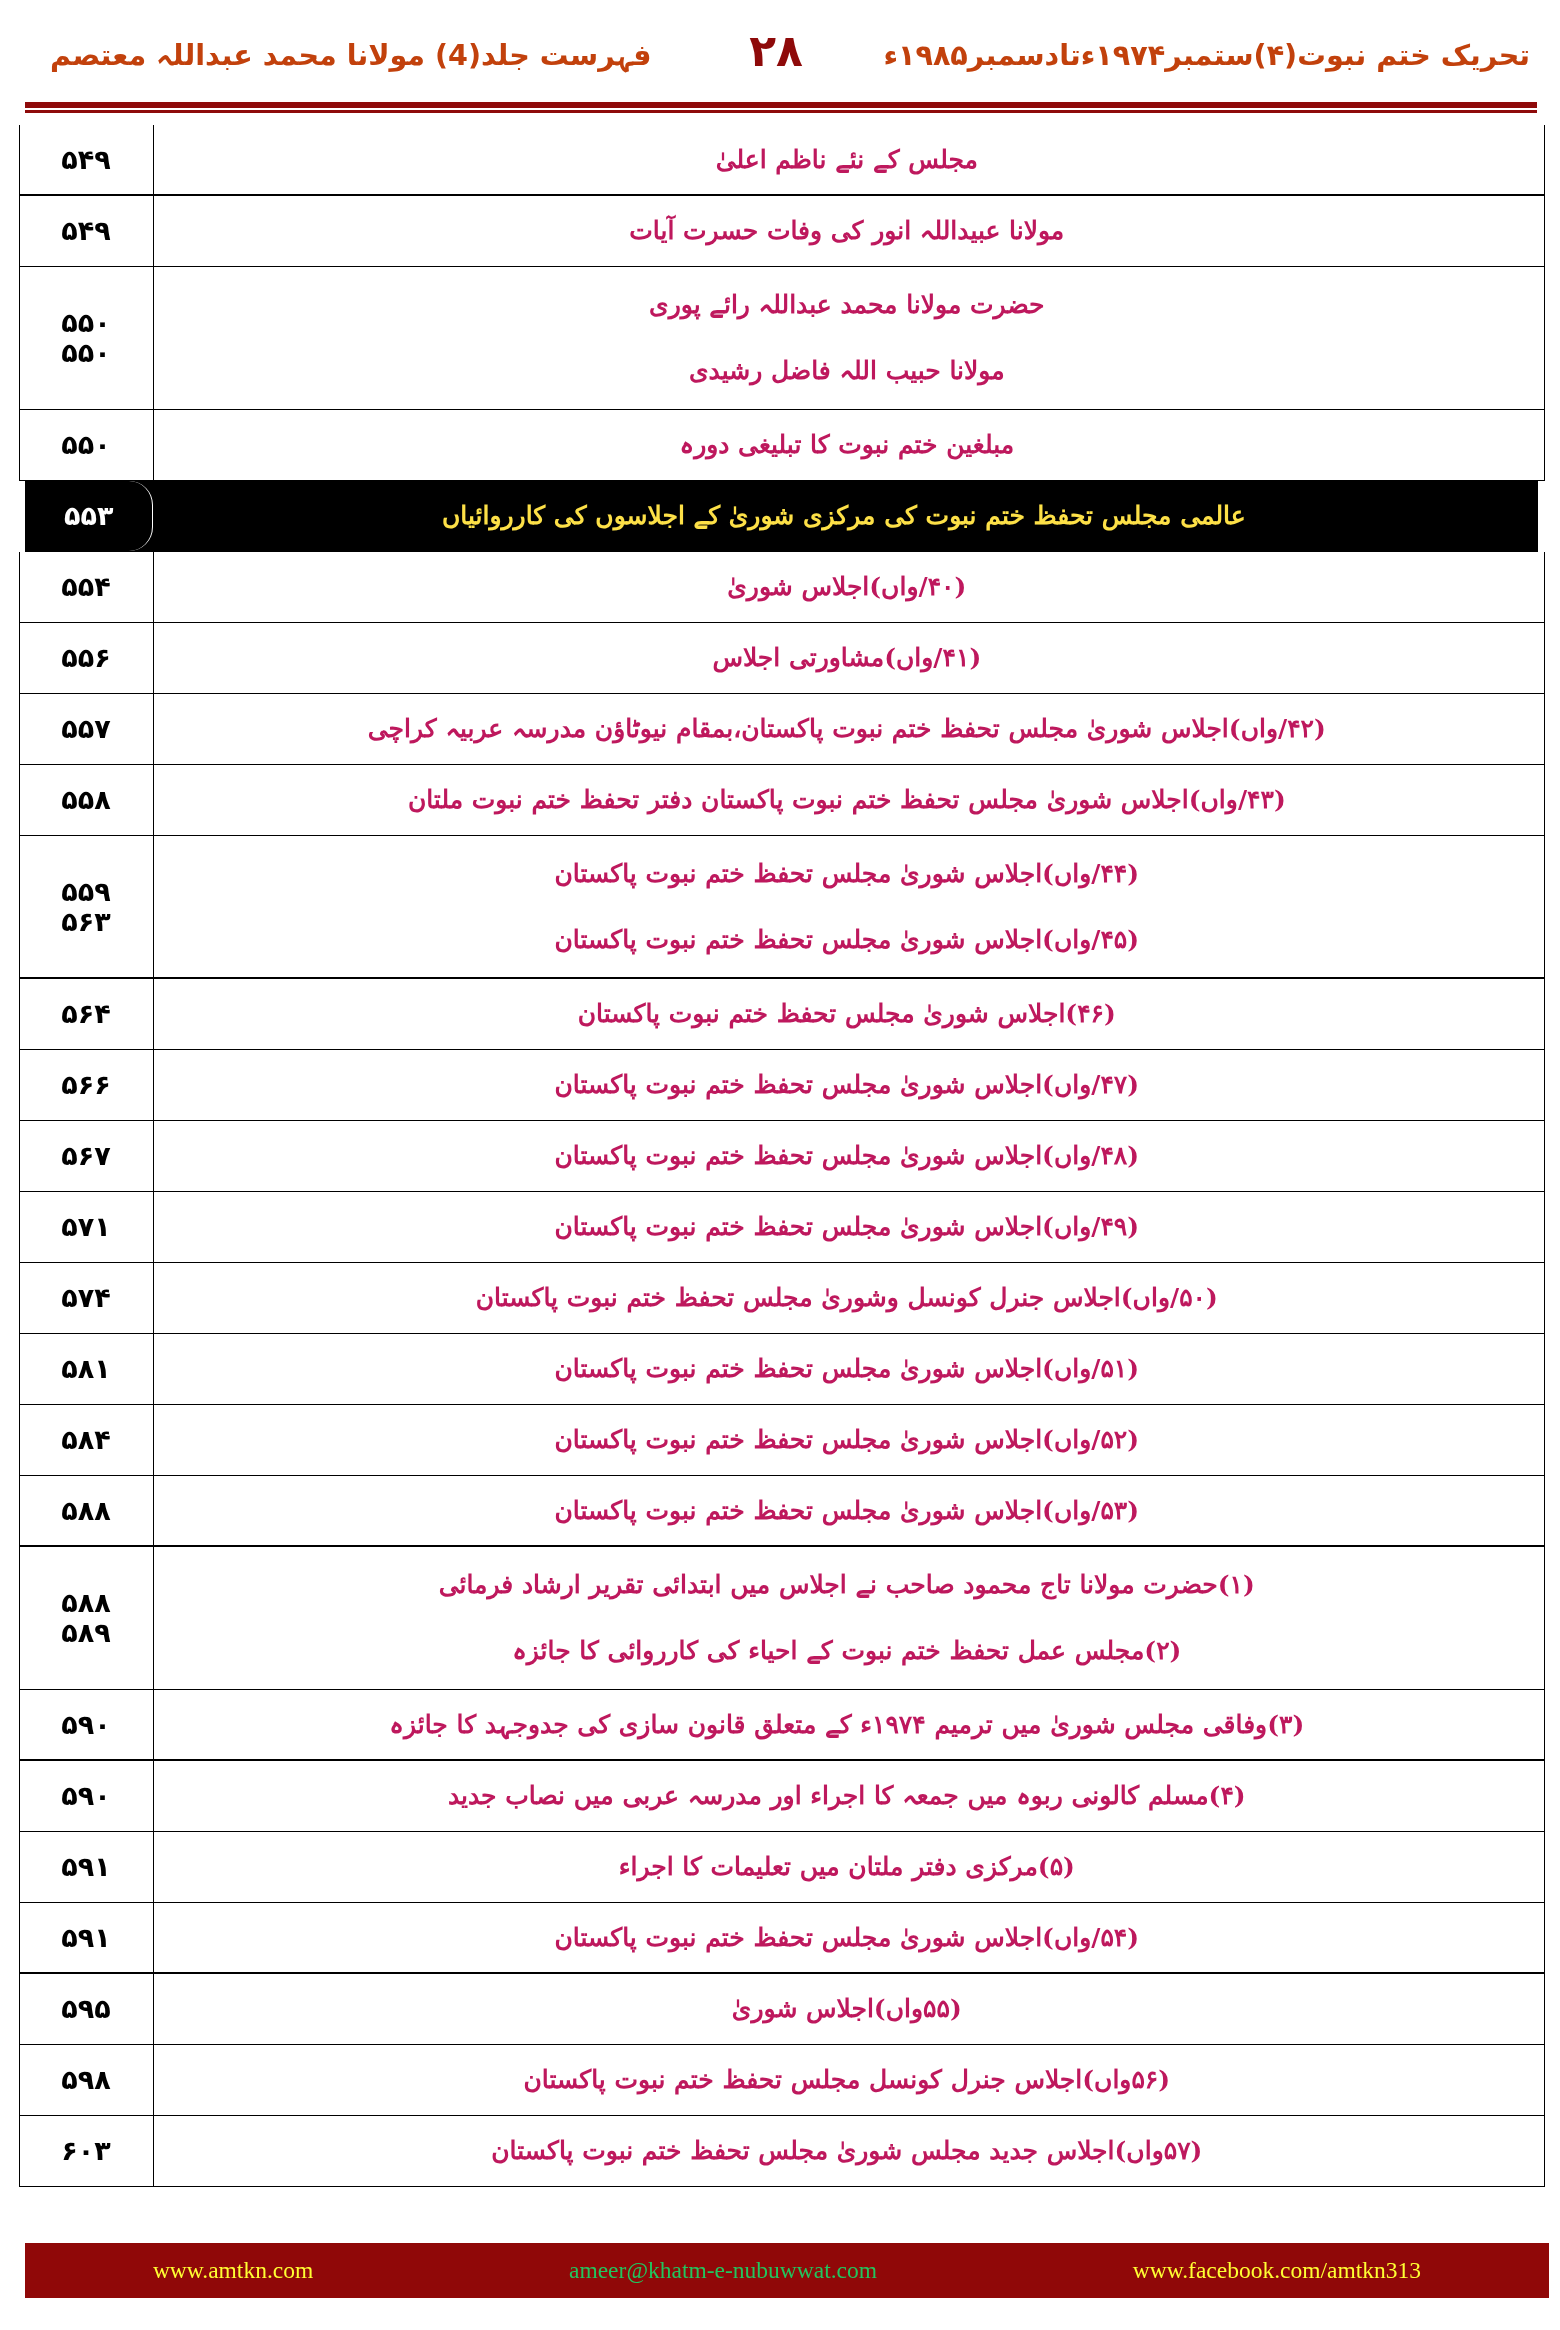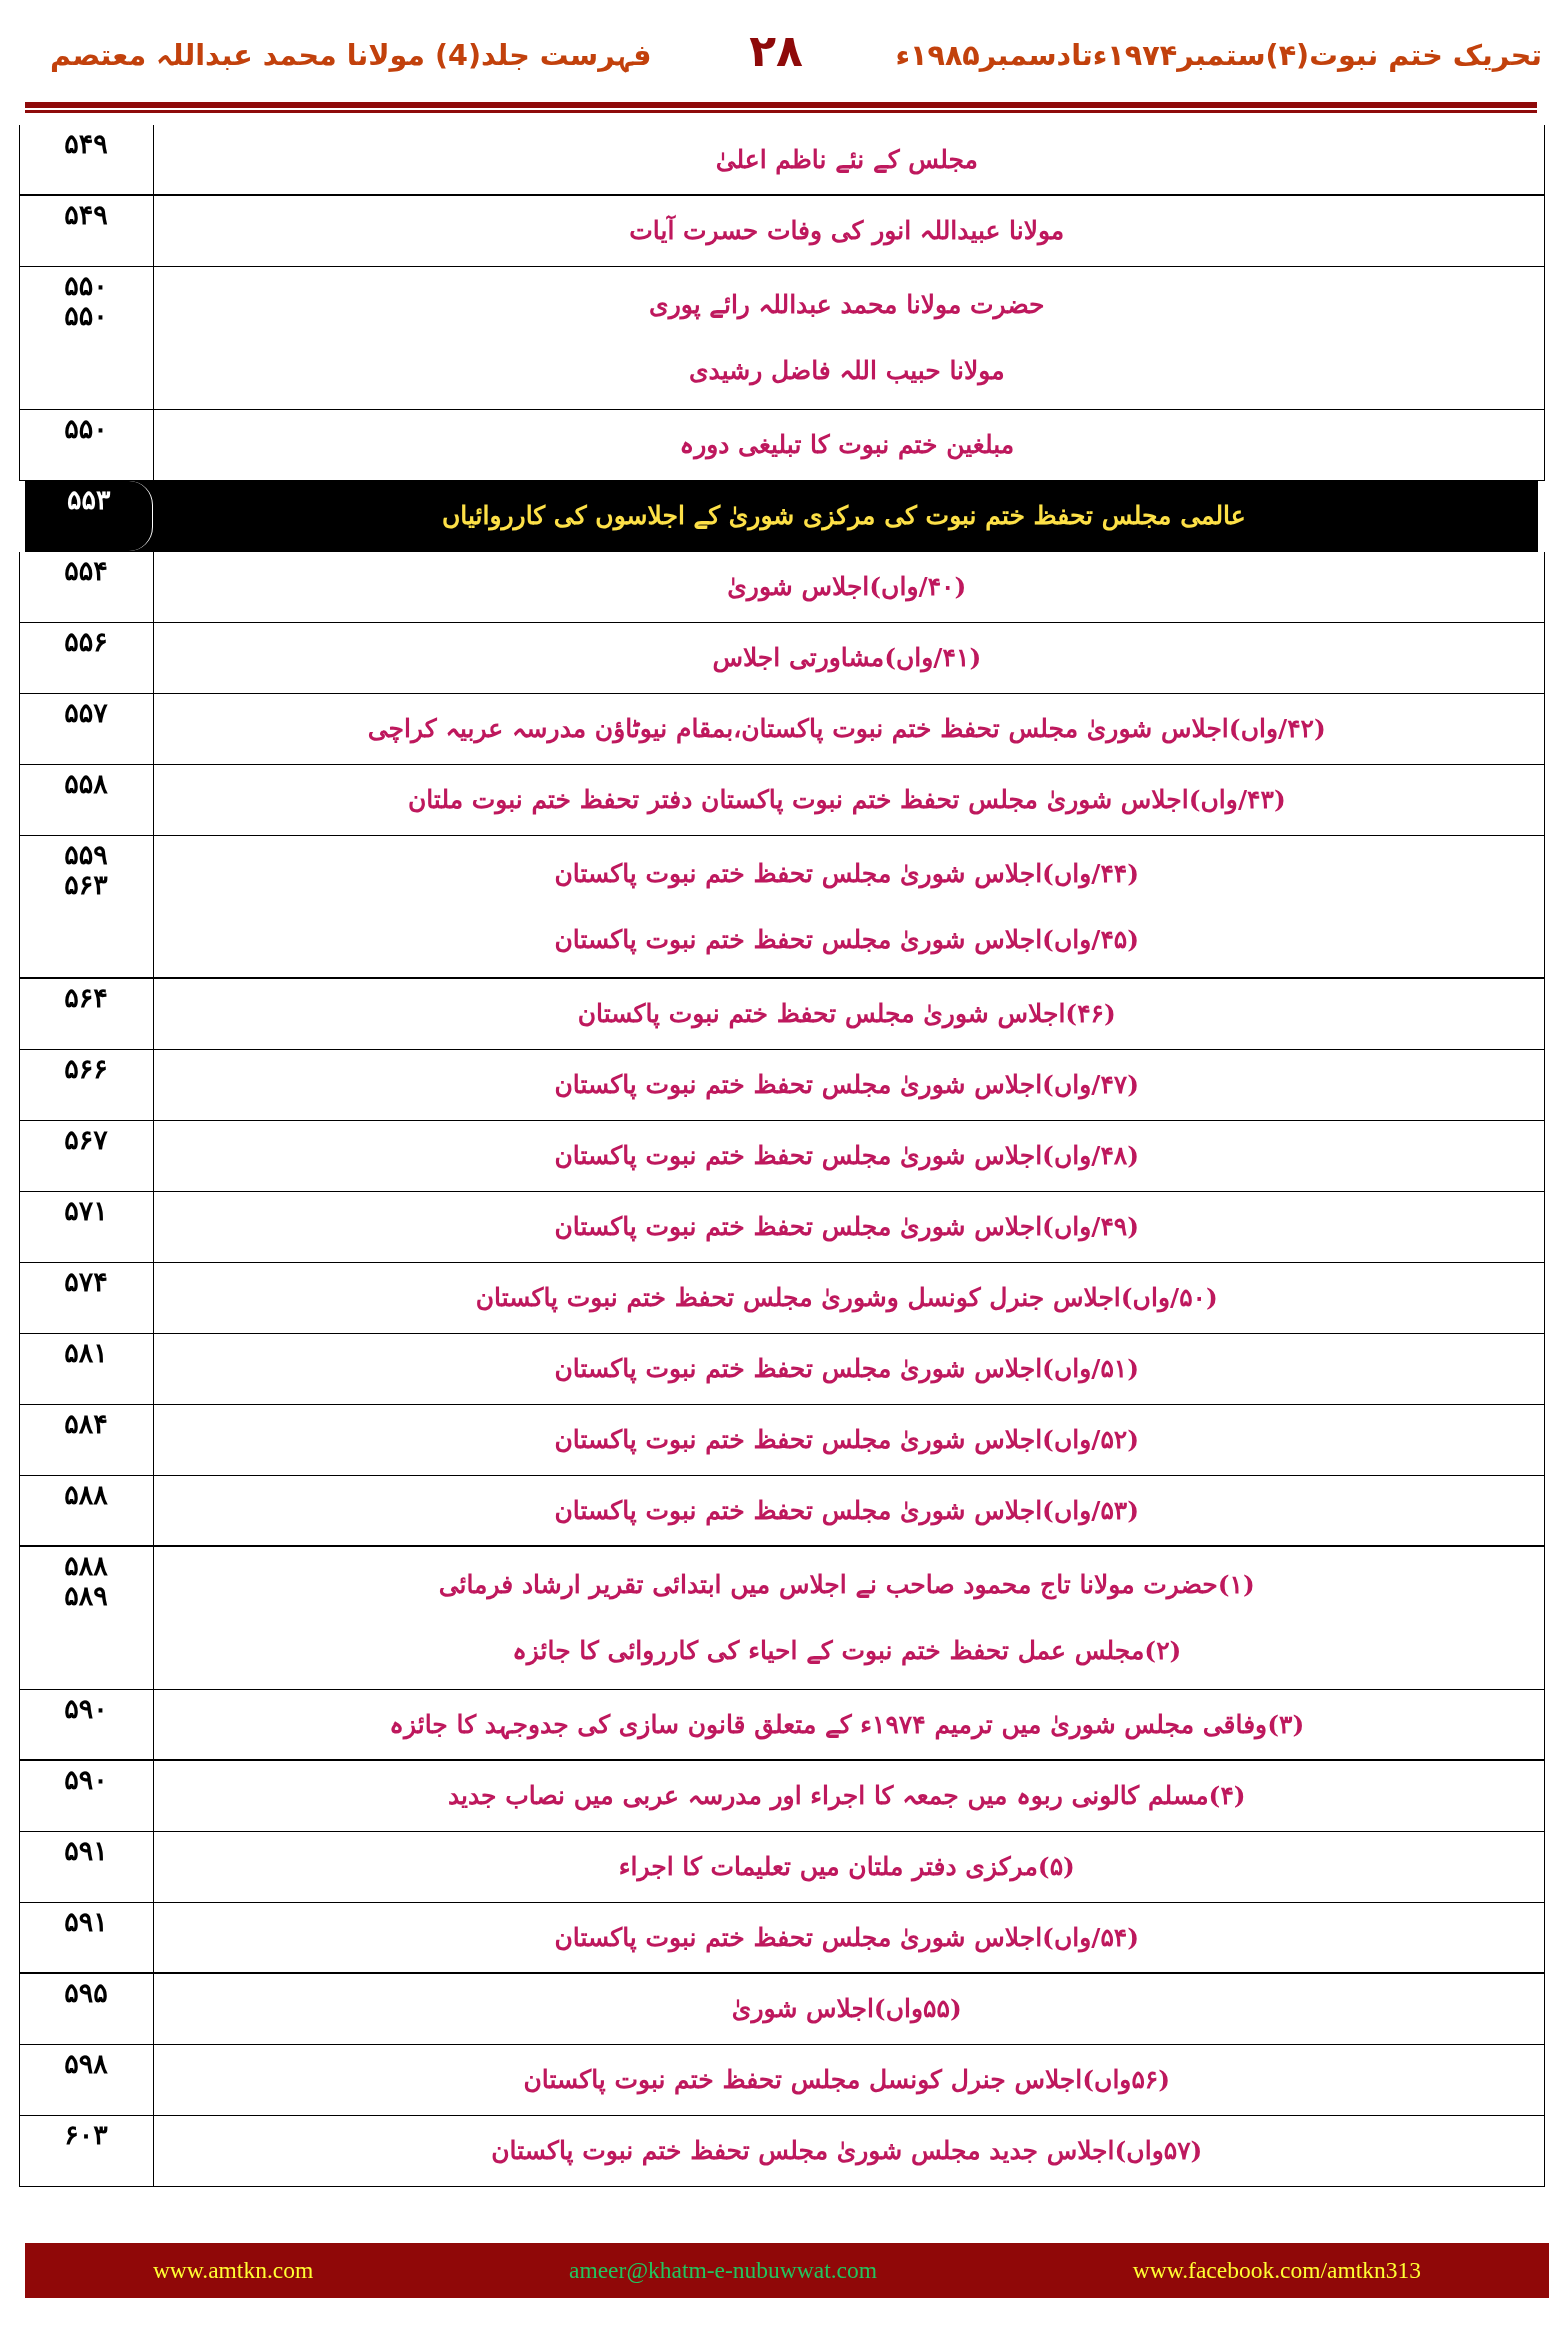--- a/index.html
+++ b/index.html
@@ -1,36 +1,36 @@
 <!DOCTYPE html>
 <html style="font-size:13.4px"><head>
 <meta charset="utf-8">
 <style>
   html, body { margin: 0; padding: 0; background: #ffffff; }
   body { width: 1560px; height: 2330px; position: relative; overflow: hidden;
          font-family: "DejaVu Sans", sans-serif; }
   .hdr { position: absolute; top: 25px; height: 59px; display: flex; align-items: center;
          color: #c2410c; font-weight: bold; font-size: 28.6px; direction: rtl; white-space: nowrap; }
-  #hdr-right { right: 18px; }
+  #hdr-right { right: 30px; }
   #hdr-left { left: 50px; }
   #hdr-page { left: 0; right: 8px; justify-content: center; color: #8e0a0a; font-size: 44px; top: 21px; }
   .rule-thick { position: absolute; left: 25px; right: 23.5px; top: 102px; height: 5.9px; background: #8e0a0a; }
   .rule-thin { position: absolute; left: 25px; right: 23.5px; top: 110px; height: 2.5px; background: #8e0a0a; }
 
   .table { position: absolute; left: 18.5px; width: 1526px; top: 125px; }
   .row { display: flex; flex-direction: row; box-sizing: border-box; border-left: 1.7px solid #000;
          border-right: 1.7px solid #000; border-bottom: 1.7px solid #000; }
   .row.h1 { height: 71px; }
   .row.h2 { height: 143px; }
   .row.dark { background: #000; color: #fff; border-left: none; border-right: none;
               margin-left: 6.7px; margin-right: 6.7px; }
   .row.thick { border-bottom-width: 2.5px; }
   .pg { width: 134px; flex: 0 0 134px; border-right: 1.7px solid #000; box-sizing: border-box;
-        display: flex; flex-direction: column; justify-content: flex-start; align-items: center;
-        font-weight: bold; font-size: 27px; padding: 5px 0; font-family: Liberation Serif, serif; }
+        display: flex; flex-direction: column; justify-content: center; align-items: center;
+        font-weight: bold; font-size: 27px; padding: 5px 0; }
   .row.dark .pg { border-right: 1.7px solid #fff; width: 128px; flex-basis: 128px; border-radius: 24px; }
   .ttl { flex: 1; display: flex; flex-direction: column; justify-content: space-around;
          align-items: center; direction: rtl; padding: 5px 11.8px 5px 8.4px; box-sizing: border-box;
          font-family: "DejaVu Serif", serif; font-weight: bold; font-size: 25px; color: #be185d; }
   .row.dark .ttl { align-items: center; color: #fde047; }
   .ttl span, .pg span { line-height: 1.1; }
 
   .footer { position: absolute; left: 25px; width: 1524px; top: 2243px; height: 55px;
             background: #900808; display: flex; align-items: center; justify-content: space-around;
             font-family: "Liberation Serif", serif; font-size: 23.5px; }

